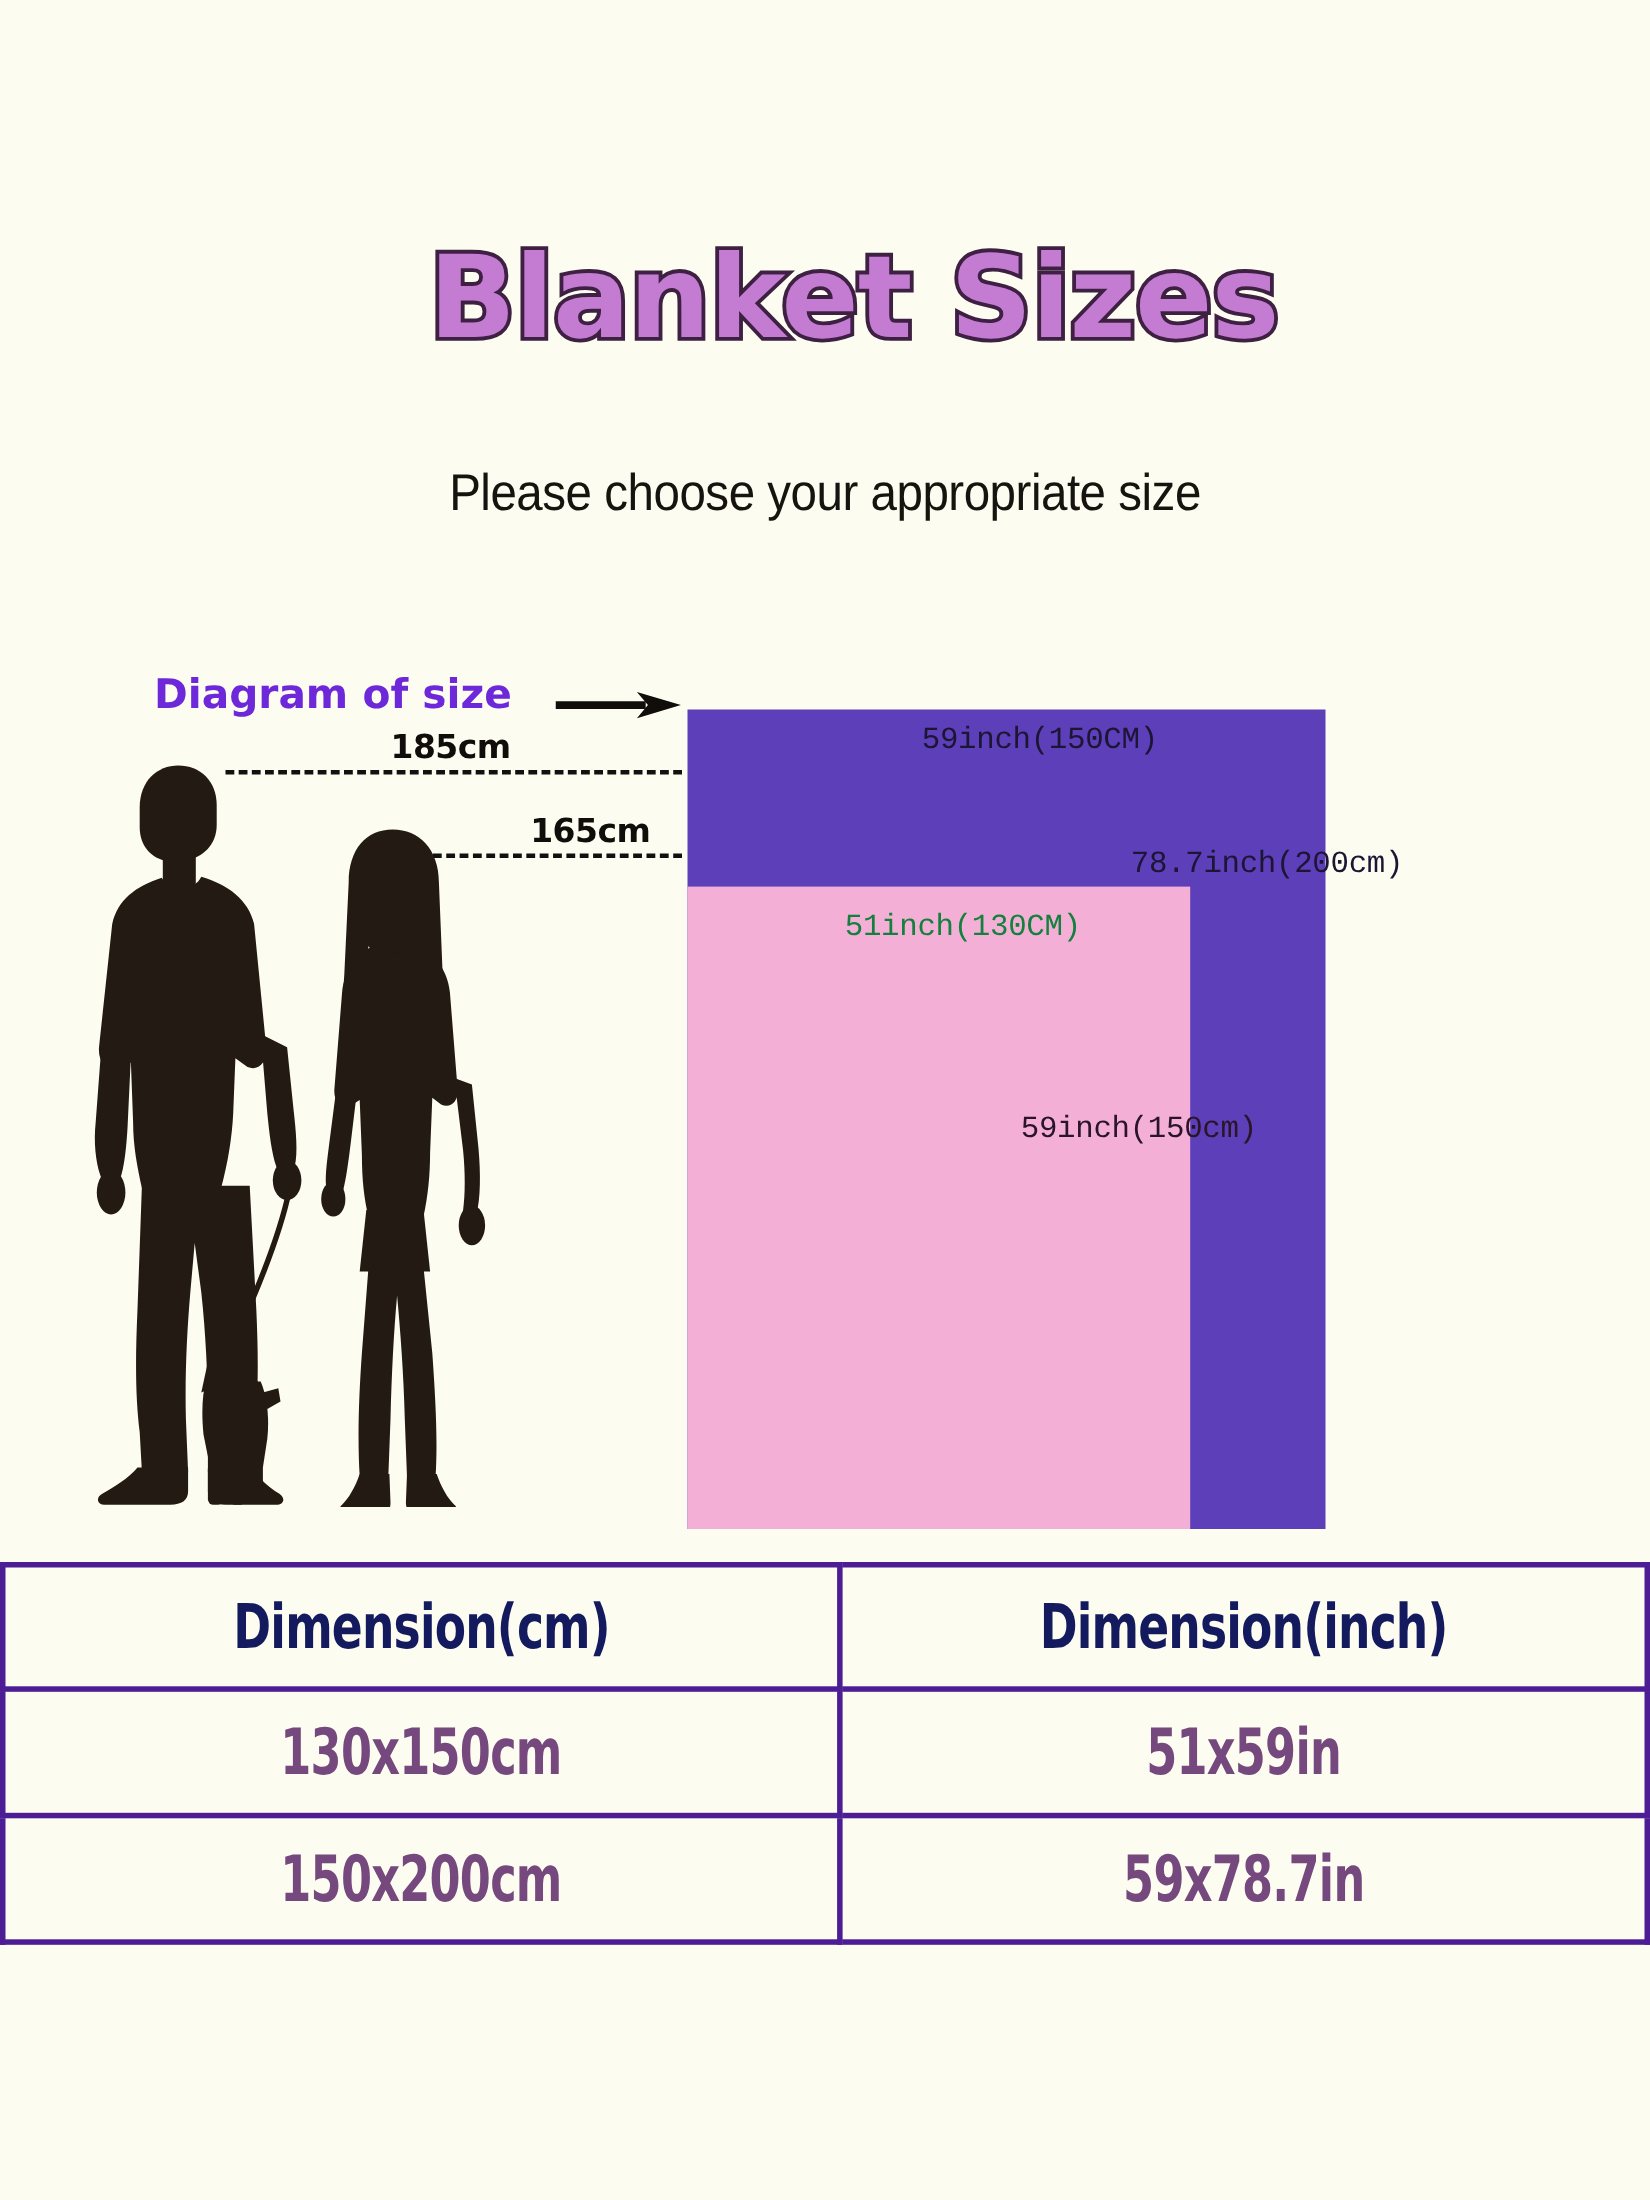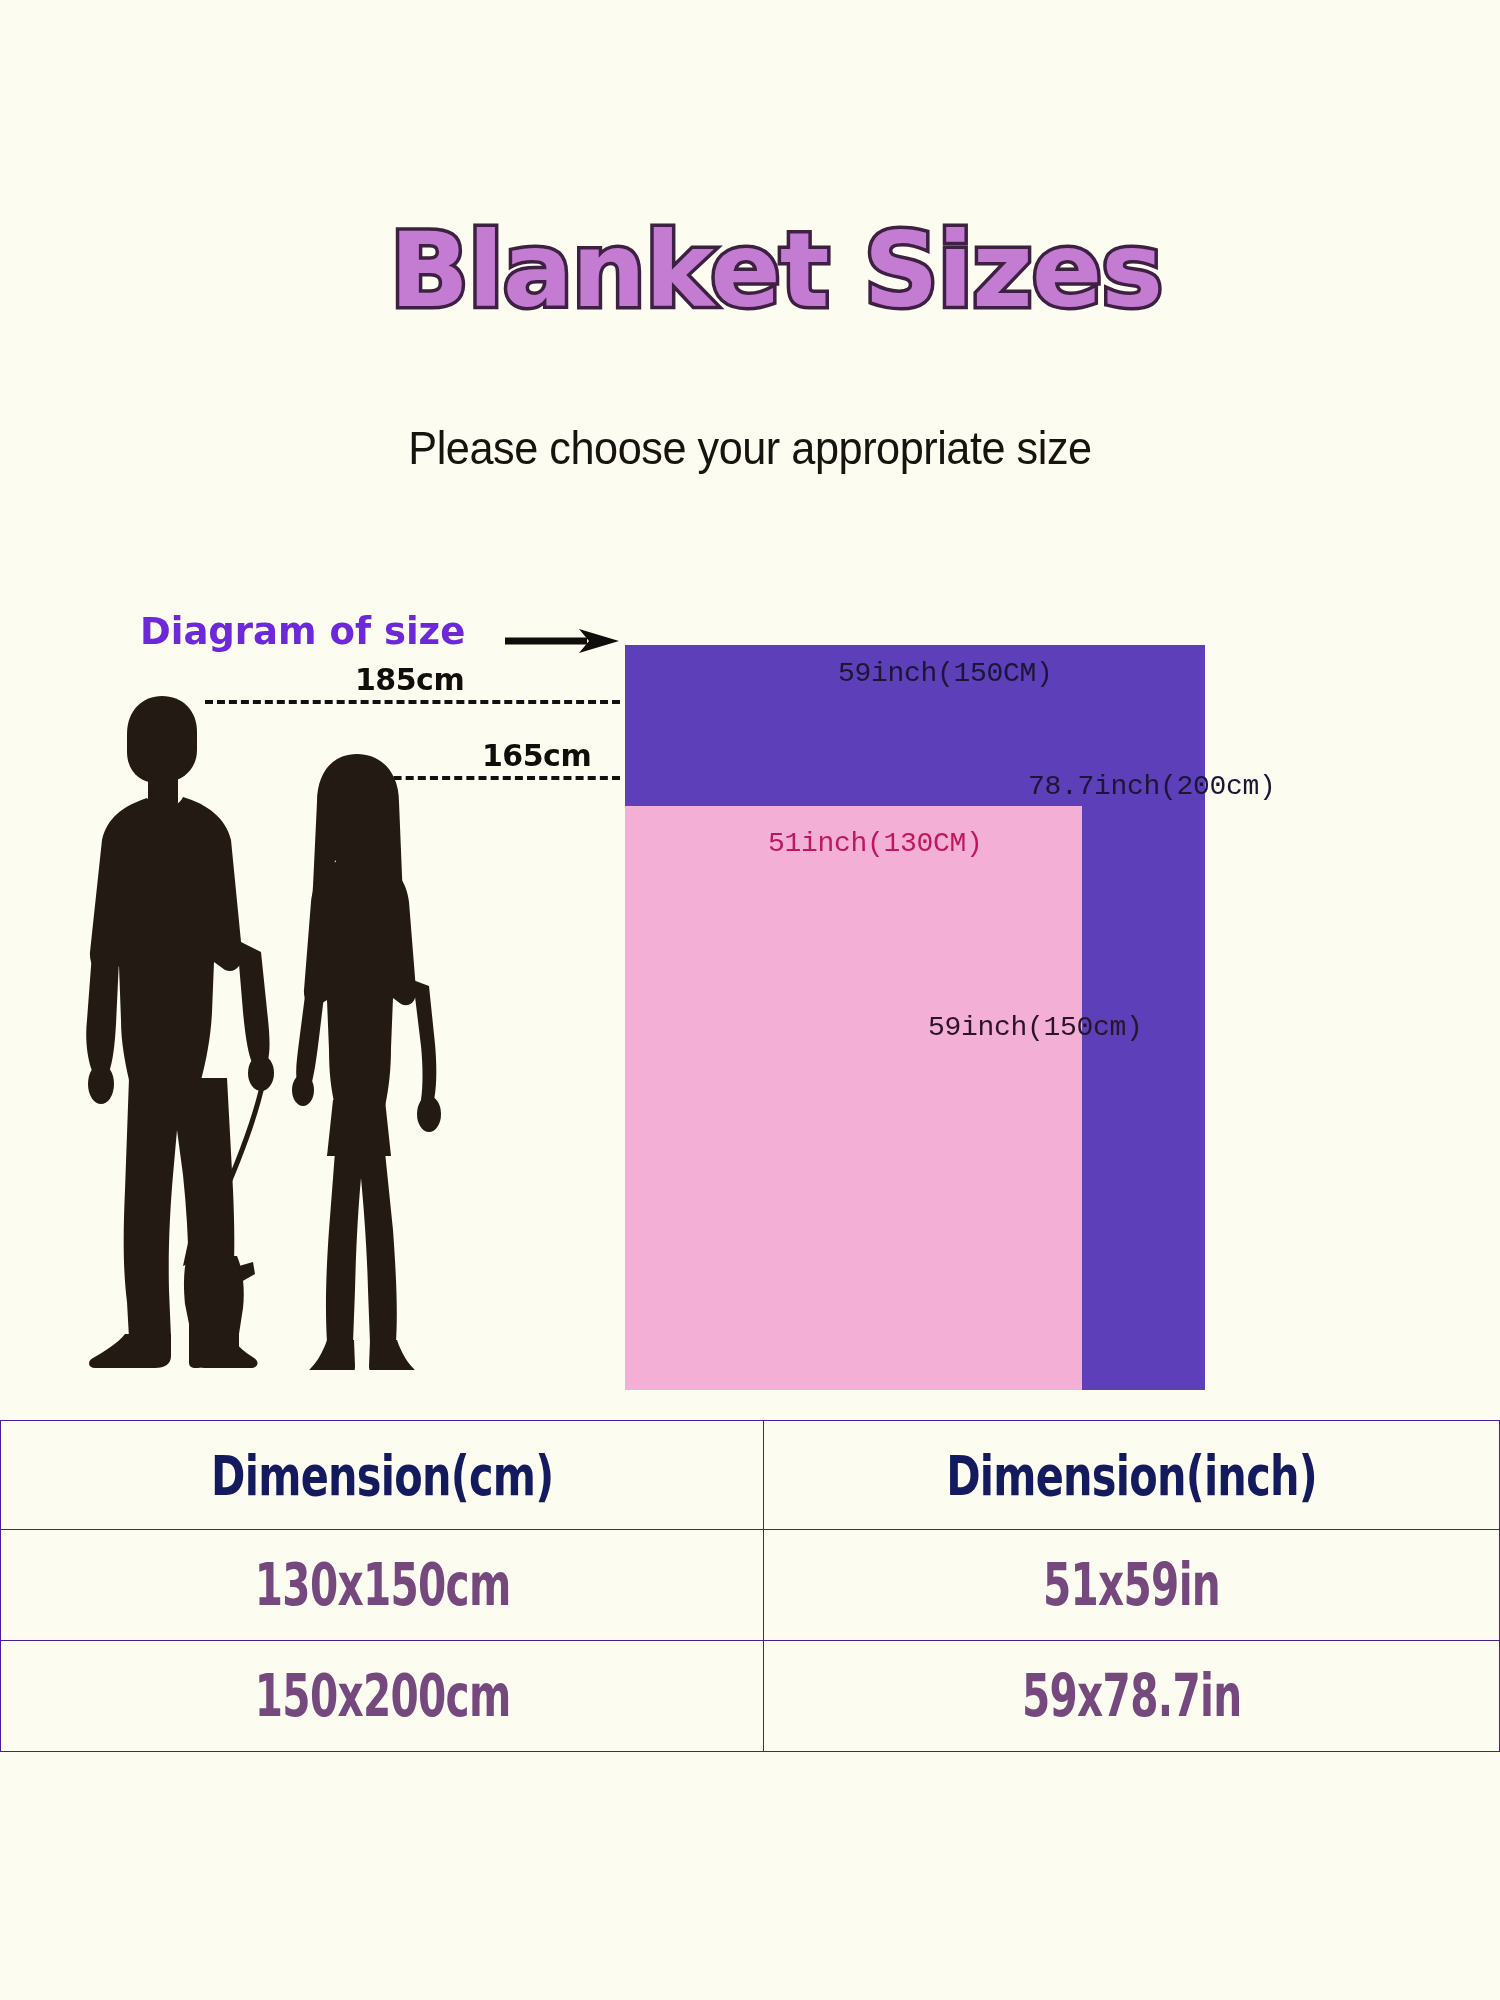--- a/index.html
+++ b/index.html
@@ -133,35 +133,35 @@
   .rect-label {
     position: absolute;
     font-family: Liberation Mono, monospace;
     font-size: 28px;
     color: #1c1533;
     white-space: nowrap;
     letter-spacing: -0.3px;
   }
   #label-large-width  { left: 838px; top: 658px; }
   #label-large-height { left: 1028px; top: 771px; color:#1c1533; }
-  #label-small-width  { left: 768px; top: 828px; color: #be185d; }
+  #label-small-width  { left: 768px; top: 828px; color: #15803d; }
   #label-small-height { left: 928px; top: 1012px; color: #2a1528; }
 
   
   #size-table {
     position: absolute;
     left: 0;
     top: 1420px;
     width: 1500px;
     border-collapse: collapse;
   }
   #size-table col.c1 { width: 764px; }
   #size-table col.c2 { width: 736px; }
   #size-table td, #size-table th {
-    border: 1px solid #4c1d95;
+    border: 5px solid #4c1d95;
     background: #fdfcf1;
     text-align: center;
     padding: 0;
     vertical-align: middle;
   }
   #size-table tr.header-row th {
     height: 108px;
     font-family: "DejaVu Sans", sans-serif;
     font-size: 56px;
     font-weight: bold;

